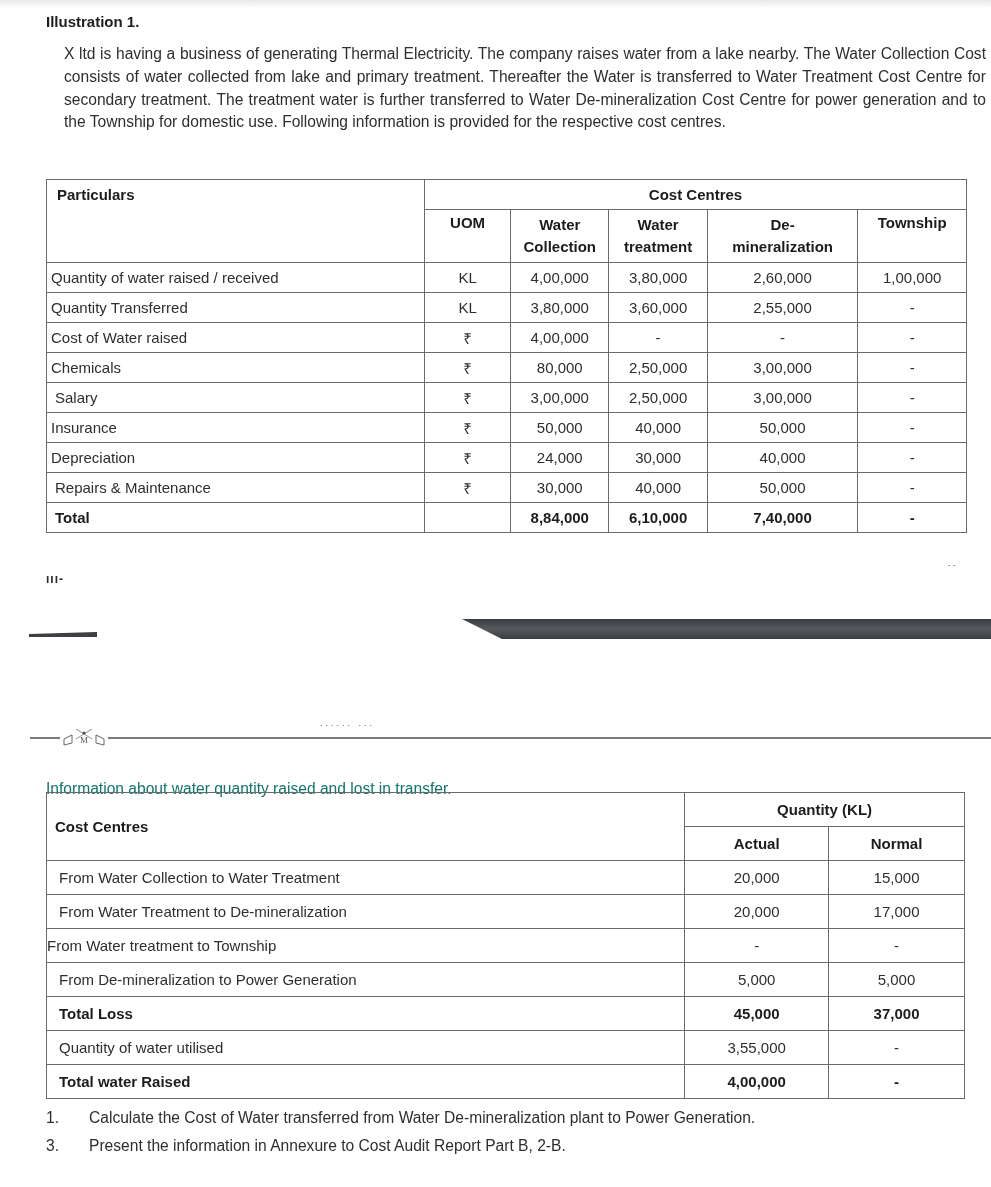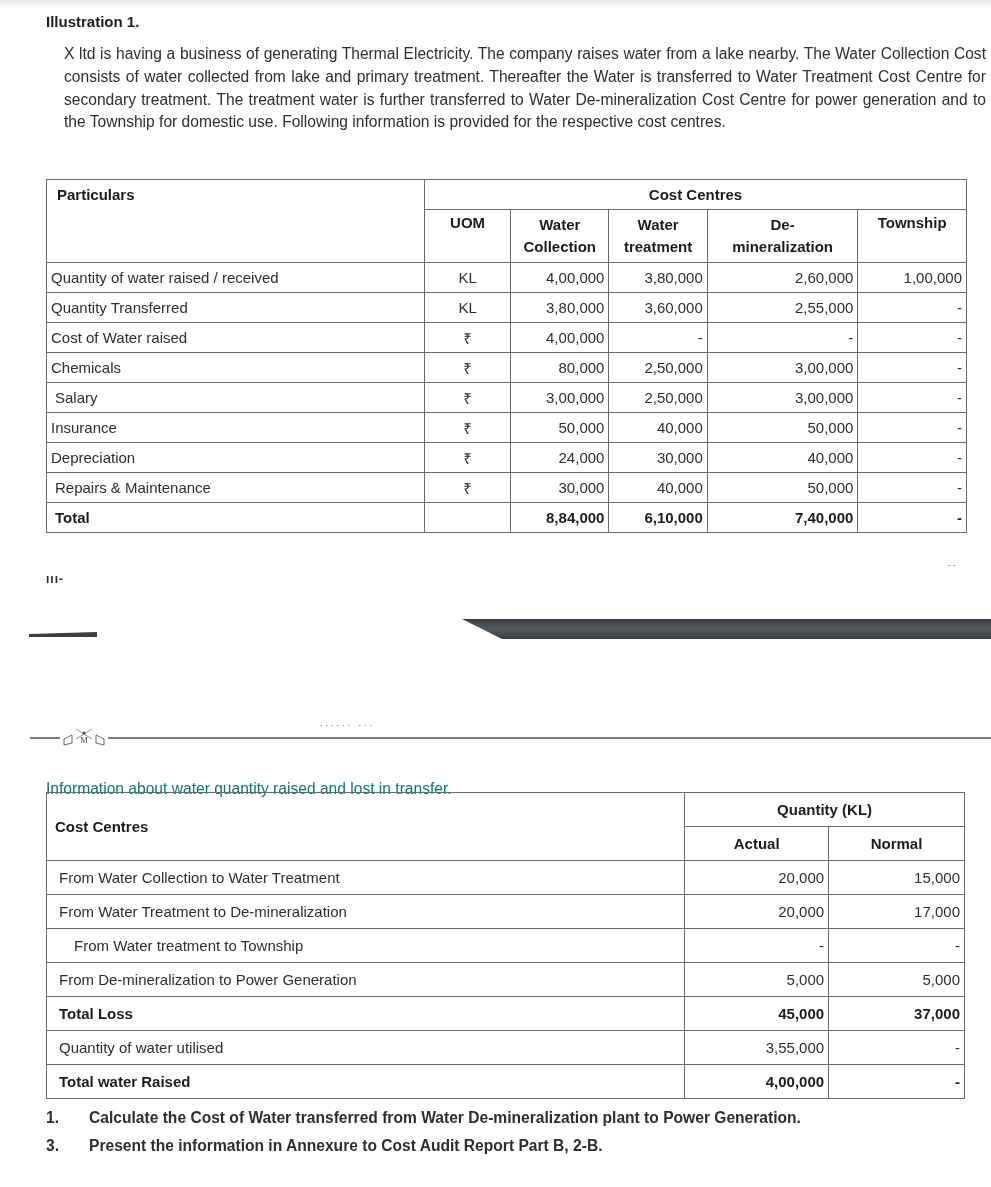--- a/index.html
+++ b/index.html
@@ -8,37 +8,37 @@
     .topshade { position:absolute; left:0; top:0; width:991px; height:8px;
                 background:linear-gradient(#e9e9e9,#ffffff); }
     .title { position:absolute; left:46px; top:13px; font-weight:bold; font-size:15px; color:#1e1e1e; }
     .para { position:absolute; left:64px; top:43px; width:922px; font-size:15.6px; line-height:22.8px;
             text-align:justify; color:#2e2e2e; }
     table { border-collapse:collapse; position:absolute; font-size:15px; }
     td { border:1px solid #6a6a6a; padding:0 4px; color:#2e2e2e; }
     .t1 { left:46px; top:179px; width:921px; }
     .t1 td { height:29px; }
     .b { font-weight:bold; color:#1c1c1c; }
-    .r { text-align:right; }
+    .r { text-align:center; }
     .c { text-align:center; }
     .t2 { left:46px; top:792px; width:919px; }
     .t2 td { height:33px; }
     .artifact-a { position:absolute; left:46px; top:572px; font-size:12px; font-weight:bold; letter-spacing:1px; }
     .artifact-b { position:absolute; left:948px; top:560px; font-size:8px; color:#444; }
     .bar-left { position:absolute; left:29px; top:632px; width:68px; height:5px; background:#3d3f42;
                 clip-path:polygon(0 40%,100% 0,100% 100%,0 100%); }
     .bar-right { position:absolute; left:462px; top:619px; width:529px; height:20px;
                  background:linear-gradient(#3a3d40,#565a5e,#3a3d40);
                  clip-path:polygon(0 0,100% 0,100% 100%,40px 100%); }
     .faint { position:absolute; left:320px; top:718px; font-size:9px; color:#555; letter-spacing:3px; }
     .rule { position:absolute; left:30px; top:737px; width:961px; height:2px; background:#7b7b7b; }
     .logo { position:absolute; left:60px; top:727px; width:48px; height:20px; background:#fff; }
     .subhead { position:absolute; left:46px; top:757px; font-size:15.6px; color:#0f766e;margin-top:23px; }
     .qlist { position:absolute; left:46px; top:1104px; font-size:15.6px; color:#2e2e2e; }
-    .qlist .q { height:28px; line-height:28px; white-space:nowrap;font-weight:bold; }
+    .qlist .q { height:28px; line-height:28px; white-space:nowrap; }
     .qlist .n { display:inline-block; width:43px; }
   </style>
 </head>
 <body>
 
 <div class="topshade"></div>
 
 <div class="title">Illustration 1.</div>
 <div class="para">X ltd is having a business of generating Thermal Electricity. The company raises water from a lake nearby. The Water Collection Cost consists of water collected from lake and primary treatment. Thereafter the Water is transferred to Water Treatment Cost Centre for secondary treatment.  The treatment water is further transferred to Water De-mineralization Cost Centre for power generation and to the Township for domestic use. Following information is provided for the respective cost centres.</div>
 
@@ -176,21 +176,21 @@
     <td style="padding-left:12px">From Water Collection  to Water Treatment</td>
     <td class="r">20,000</td>
     <td class="r">15,000</td>
   </tr>
   <tr>
     <td style="padding-left:12px">From Water Treatment to De-mineralization</td>
     <td class="r">20,000</td>
     <td class="r">17,000</td>
   </tr>
   <tr>
-    <td style="padding-left:27px">From Water treatment to Township</td>
+    <td style="padding-left:0">From Water treatment to Township</td>
     <td class="r">-</td>
     <td class="r">-</td>
   </tr>
   <tr>
     <td style="padding-left:12px">From De-mineralization to Power Generation</td>
     <td class="r">5,000</td>
     <td class="r">5,000</td>
   </tr>
   <tr>
     <td class="b" style="padding-left:12px">Total Loss</td>

